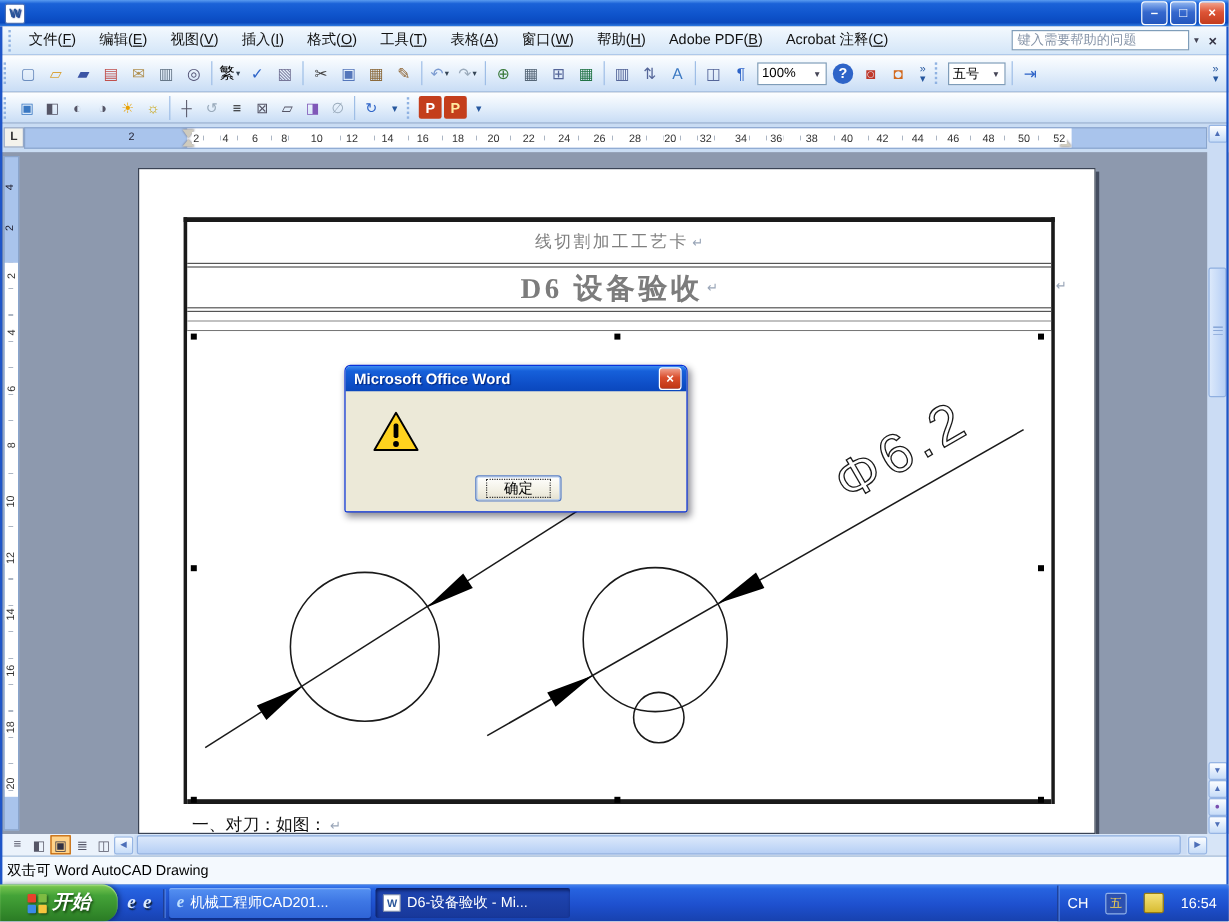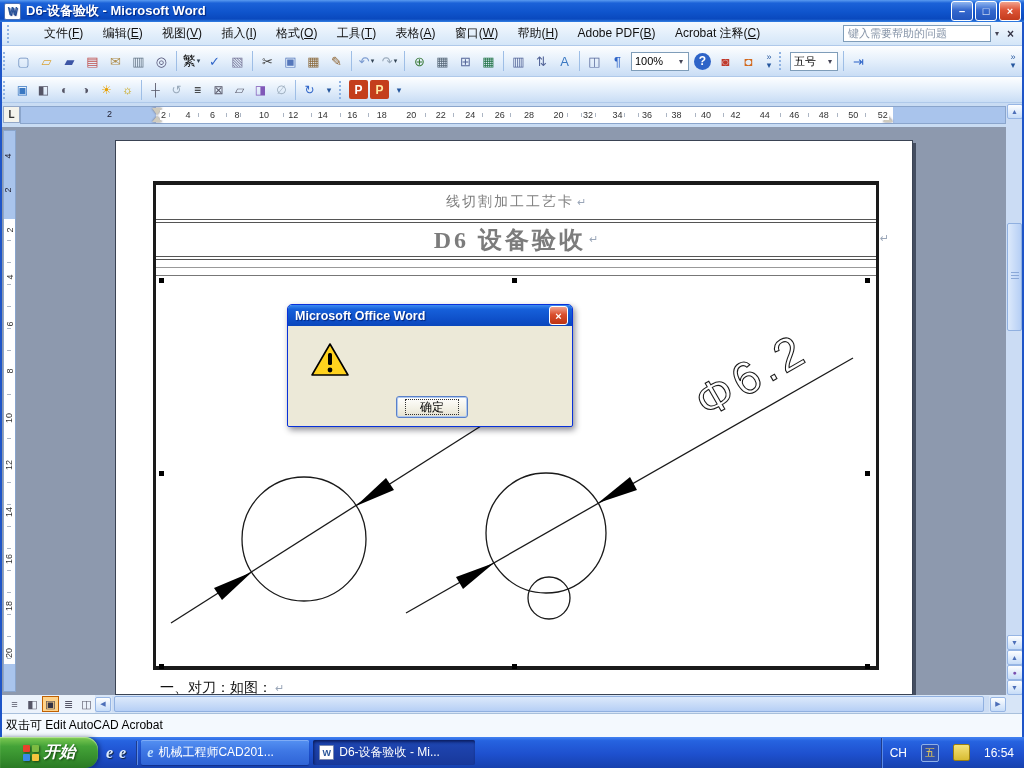--- a/index.html
+++ b/index.html
@@ -14,21 +14,21 @@
   .doc-ic{width:15px;height:15px;background:#fff;border:1px solid #4A6FB5;border-radius:2px;
     color:#2B579A;font-size:10px;font-weight:bold;display:flex;align-items:center;justify-content:center;margin-right:5px;}
   .winbtns{margin-left:auto;display:flex;gap:2px;padding-right:3px;}
   .wbtn{width:20px;height:18px;border-radius:3px;border:1px solid #fff;color:#fff;font-size:11px;font-weight:bold;
     display:flex;align-items:center;justify-content:center;background:linear-gradient(180deg,#8FB5F0,#3568CE 45%,#2356BE);text-shadow:none;}
   .wbtn.close{background:linear-gradient(180deg,#F2A48E,#DD5436 45%,#C33C1E);}
 
   
   .menubar{position:absolute;left:0;top:22px;width:1024px;height:24px;box-sizing:border-box;
     background:linear-gradient(180deg,#F4F9FE,#D4E6F8);border-bottom:1px solid #AFC9EA;
-    display:flex;align-items:center;font-size:12px;color:#111;padding:0 6px;gap:20px;}
+    display:flex;align-items:center;font-size:12px;color:#111;padding:0 6px;}
   .grip{width:3px;height:18px;border-left:2px dotted #8FB2E2;margin:0 4px 0 1px;}
   .menu-item{padding:3px 8px;white-space:nowrap;}
   .menu-item u{text-decoration:underline;}
   .helpbox{margin-left:auto;display:flex;align-items:center;gap:2px;}
   .help-input{width:148px;height:17px;background:#fff;border:1px solid #7F9DB9;color:#8694A8;
     font-size:11px;display:flex;align-items:center;padding-left:4px;box-sizing:border-box;}
   .mini-caret{font-size:8px;color:#445;padding:0 2px;}
   .menu-close{color:#334;font-size:12px;font-weight:bold;padding:0 4px;}
 
   
@@ -171,21 +171,20 @@
   .frame-l,.frame-r{position:absolute;top:22px;height:715px;width:2px;background:#1E55C8;z-index:150;}
   .frame-l{left:0;} .frame-r{right:0;}
 </style>
 </head>
 <body>
 
 <div class="screen">
 
   <div class="titlebar">
     <span class="doc-ic">W</span>
-    <span>D6-设备验收 - Microsoft Word</span>
     <span class="winbtns">
       <span class="wbtn">–</span>
       <span class="wbtn">□</span>
       <span class="wbtn close">×</span>
     </span>
   </div>
 
   <div class="menubar">
     <span class="grip"></span>
     <span>
@@ -569,21 +568,21 @@
       <span class="vbtn">◫</span>
     </span>
     <span class="sbtn">◀</span>
     <div class="htrack">
       <div class="hthumb"></div>
     </div>
     <span class="sbtn" style="margin-right:18px;">▶</span>
   </div>
 
   <div class="statusbar">
-    <span>双击可 Edit AutoCAD Acrobat</span>
+    <span>双击可 Word AutoCAD Drawing</span>
   </div>
 
   <div class="taskbar">
     <div class="startbtn">
       <span class="winflag">
         <span style="background:#E8422C;"></span>
           <span style="background:#7DBB42;"></span>
         <span style="background:#3A8BE8;"></span>
           <span style="background:#F6C53D;"></span>
       </span>

